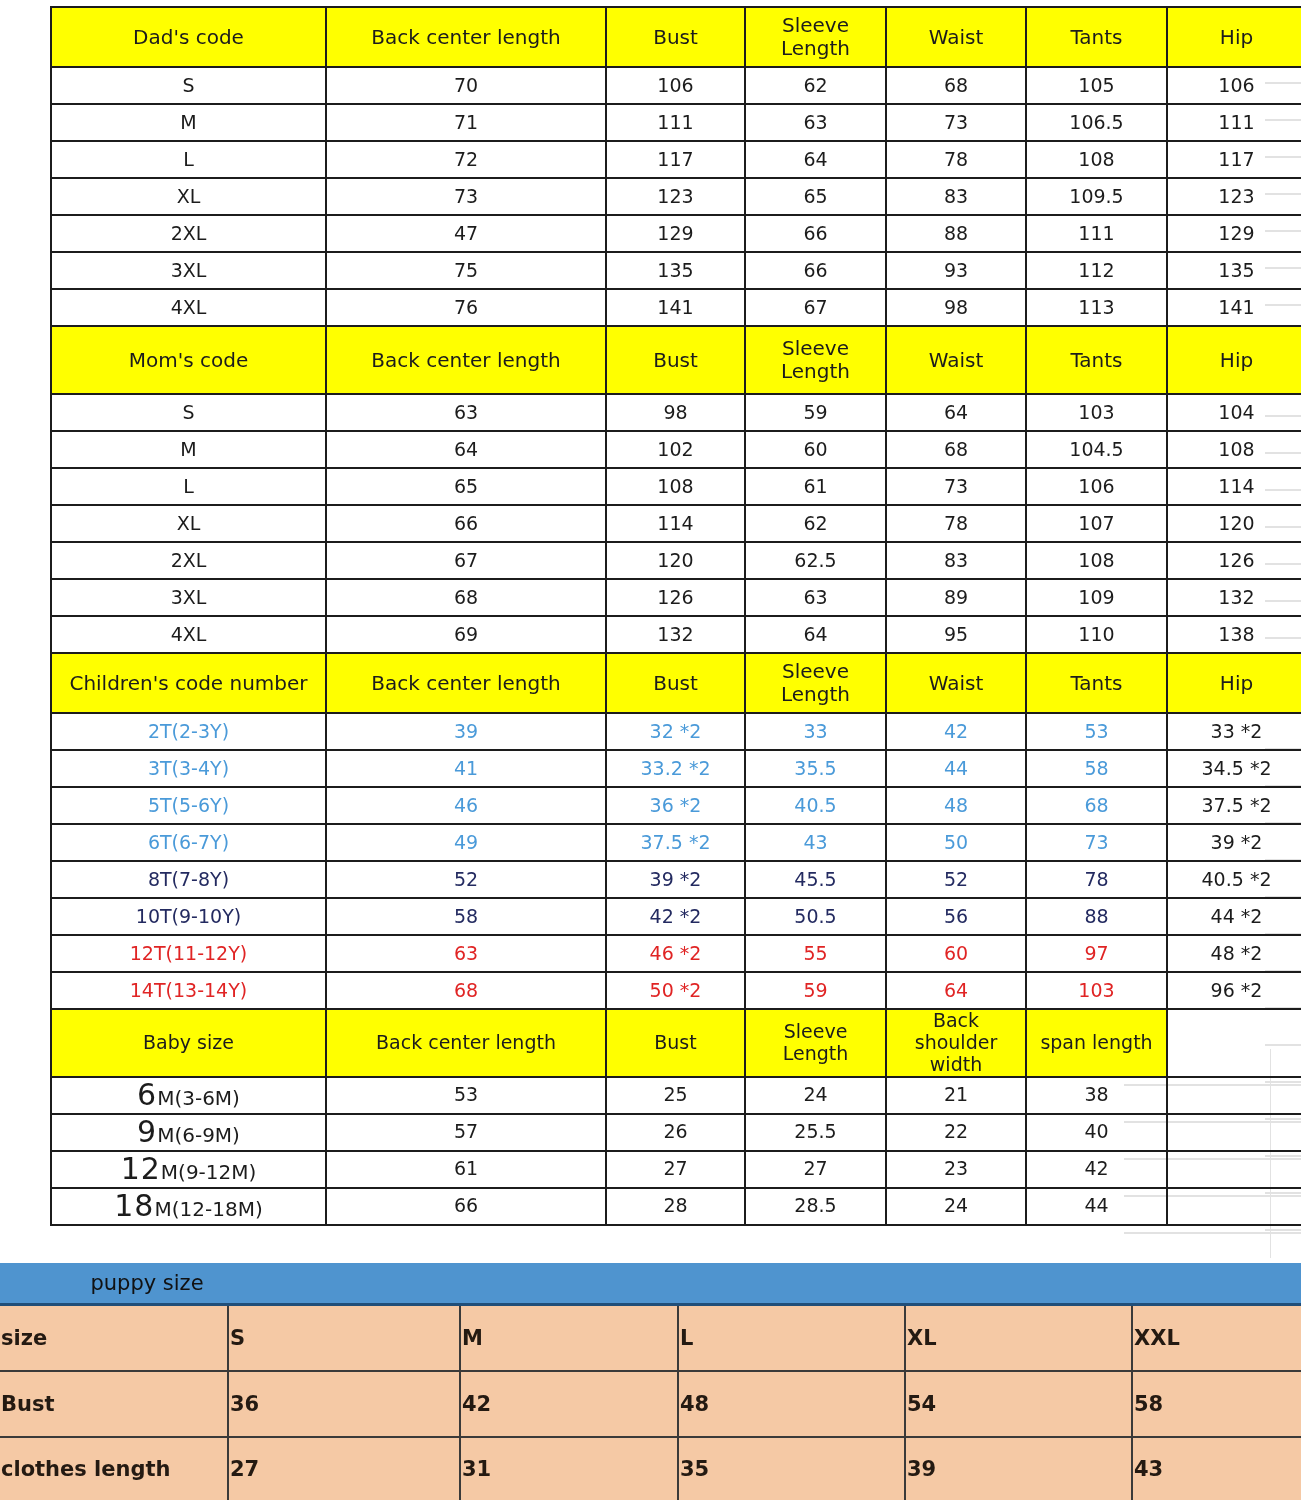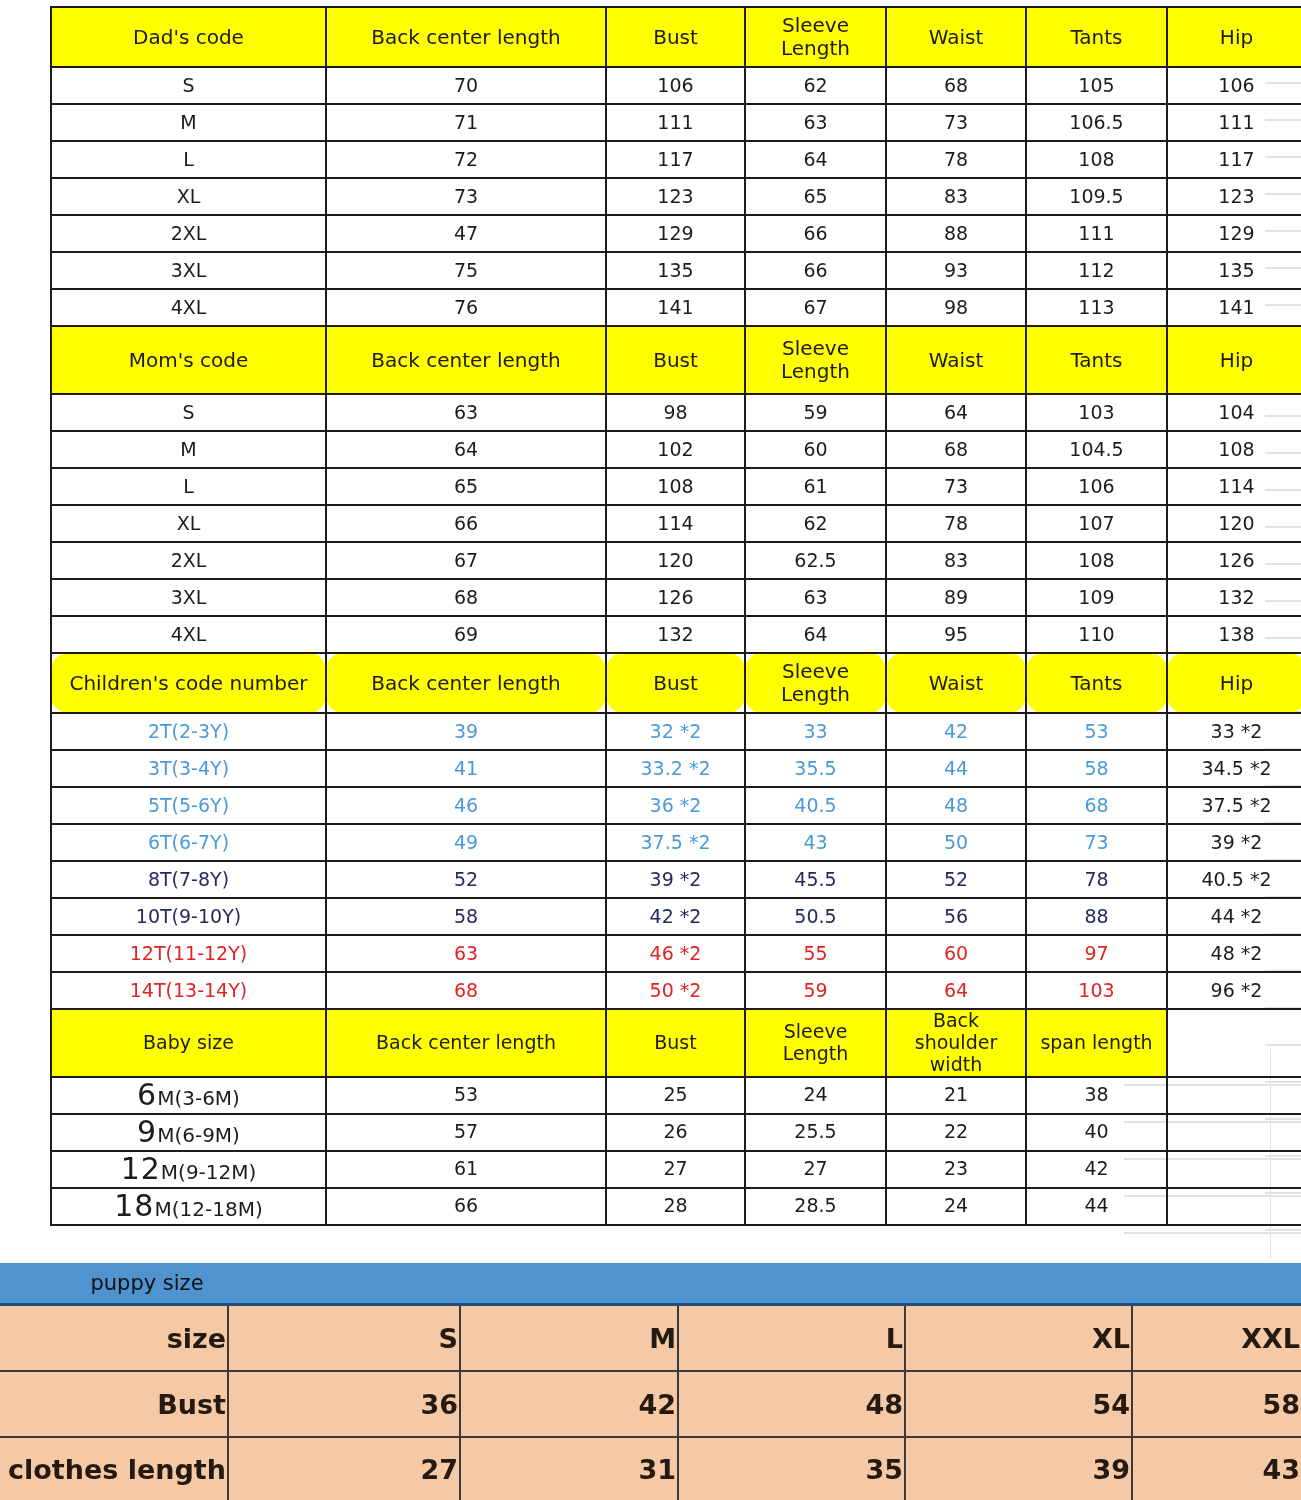--- a/index.html
+++ b/index.html
@@ -39,21 +39,21 @@
     line-height:1.15;
     overflow:hidden;
   }
   table.main th{
     background:var(--yellow,#ffff00);
     font-size:20px;
     white-space:pre-line;
   }
   tr.hrow-dad      th{height:58px;}
   tr.hrow-mom      th{height:66px;}
-  tr.hrow-children th{height:58px;border-radius:17px;}
+  tr.hrow-children th{height:58px;}
   tr.hrow-baby     th{height:62px;font-size:19px;}
   table.main td{height:35px;}
   td.c-black{color:var(--text-black,#1c1c1c);}
   td.c-blue {color:var(--text-blue,#4a9ad9);}
   td.c-navy {color:var(--text-navy,#232a60);border-radius:15px;}
   td.c-red  {color:var(--text-red,#e02424);border-radius:10px;}
   td.ghost{border:none;background:transparent;}
   td.baby-label{
     text-align:left;padding-left:1px;white-space:nowrap;
   }
@@ -71,22 +71,22 @@
     font-size:21px;line-height:40px;color:#111;
   }
   table.puppy{
     position:absolute;left:0;top:1306px;width:1301px;
     border-collapse:collapse;table-layout:fixed;
   }
   table.puppy td{
     background:var(--peach,#f5c9a5);
     border:2px solid var(--pborder,#3a3a3a);
     border-left:none;
-    text-align:right;vertical-align:middle;
-    font-size:27px;font-weight:bold;color:#241a12;
+    text-align:left;vertical-align:middle;
+    font-size:21px;font-weight:bold;color:#241a12;
   }
   table.puppy tr td:last-child{border-right:none;}
   table.puppy tr:first-child td{border-top:none;height:62px;}
   table.puppy tr:nth-child(2) td{height:62px;}
   table.puppy tr:last-child td{height:60px;border-bottom:none;}
   table.puppy td.plabel{border-left:none;}
   table.puppy td + td{border-left:2px solid var(--pborder,#3a3a3a);}
 </style>
 </head>
 <body>

